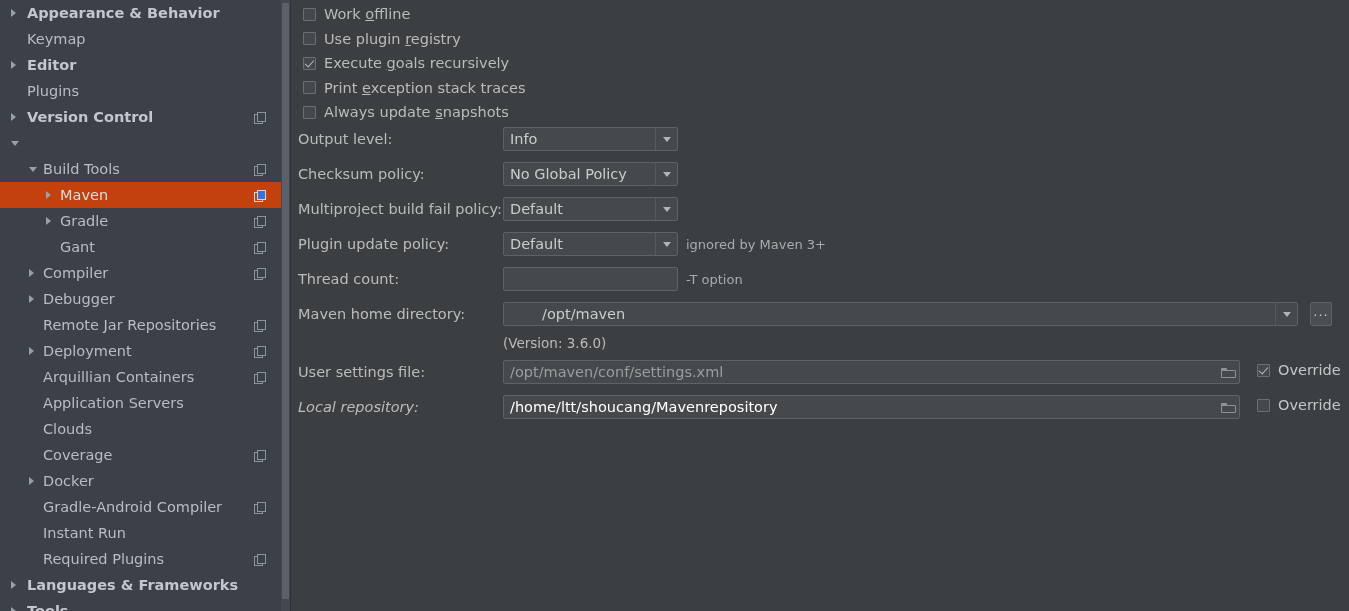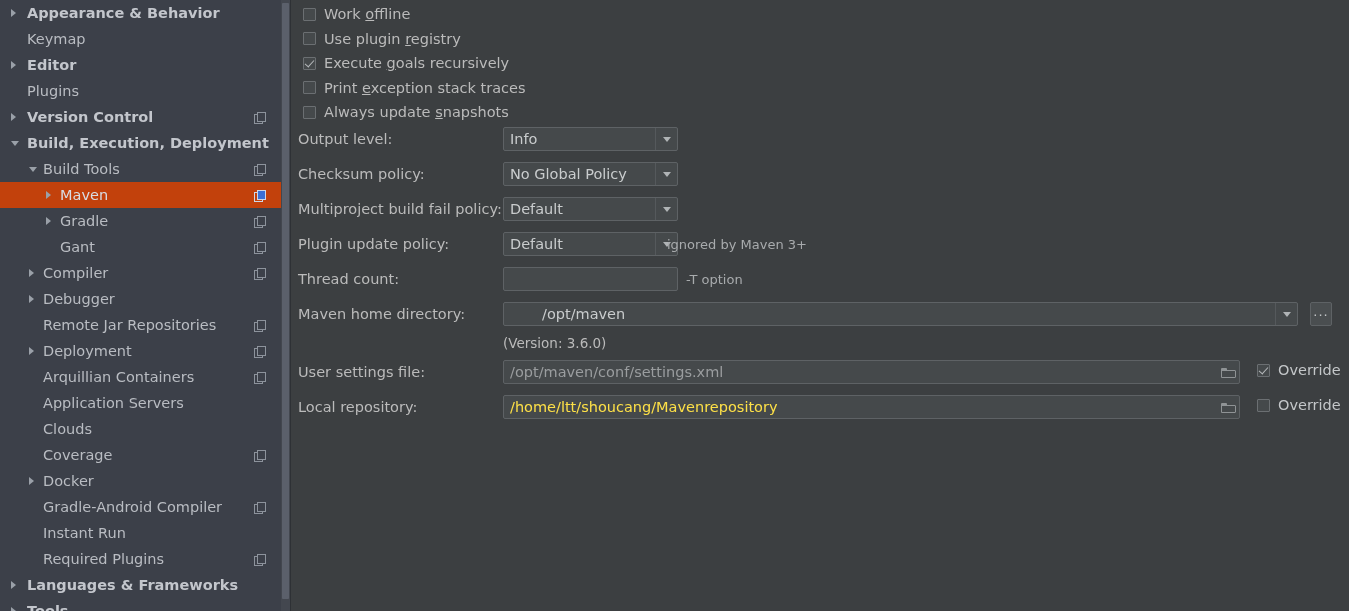--- a/index.html
+++ b/index.html
@@ -181,21 +181,21 @@
     border-radius: 2px;
   }
   .tfield .t-text {
     position: absolute;
     left: 6px; top: 50%;
     transform: translateY(-50%);
     font-size: 14.5px;
     white-space: nowrap;
     overflow: hidden;
   }
-  .t-text.bright { color: #fde047; }
+  .t-text.bright { color: #ffffff; }
   .t-text.dim { color: #9a9d9f; }
 
   
   .folder-btn {
     position: absolute;
     right: 1px; top: 1px;
     width: 22px; height: 20px;
     display: flex; align-items: center; justify-content: center;
   }
   .folder-ico {
@@ -265,21 +265,20 @@
         <div class="tree-row" style="top: 78px; position: absolute; left: 0px; width: 281px;">
           <span class="t-label" style="left: 27px;">Plugins</span>
         </div>
         <div class="tree-row bold" style="top: 104px; position: absolute; left: 0px; width: 281px;">
           <i class="arrow" style="left: 11px; top: 8.5px;"></i>
           <span class="t-label" style="left: 27px;">Version Control</span>
           <i class="copy-icon"></i>
         </div>
         <div class="tree-row bold" style="top: 130px; position: absolute; left: 0px; width: 281px;">
           <i class="arrow down" style="left: 11px; top: 11px;"></i>
-          <span class="t-label" style="left: 27px;">Build, Execution, Deployment</span>
         </div>
         <div class="tree-row" style="top: 156px; position: absolute; left: 0px; width: 281px;">
           <i class="arrow down" style="left: 29px; top: 11px;"></i>
           <span class="t-label" style="left: 43px;">Build Tools</span>
           <i class="copy-icon"></i>
         </div>
         <div class="tree-row selected" style="top: 182px; position: absolute; left: 0px; width: 281px;">
           <i class="arrow" style="left: 46px; top: 8.5px;"></i>
           <span class="t-label" style="left: 60px;">Maven</span>
           <i class="copy-icon"></i>
@@ -404,21 +403,21 @@
         </div>
     </div>
 
     <div class="f-label" style="left:7px; top:236px;">Plugin update policy:</div>
     <div class="combo" style="left:212px; top:232px; width:175px;">
       <div class="c-text" style="width:150px;">Default</div>
       <div class="c-btn">
           <i class="caret"></i>
         </div>
     </div>
-    <div class="hint" style="left:376px; top:237px;">ignored by Maven 3+</div>
+    <div class="hint" style="left:395px; top:237px;">ignored by Maven 3+</div>
 
     <div class="f-label" style="left:7px; top:271px;">Thread count:</div>
     <div class="tfield" style="left:212px; top:267px; width:175px;">
       <div class="t-text bright"></div>
     </div>
     <div class="hint" style="left:395px; top:272px;">-T option</div>
 
     <div class="f-label" style="left:7px; top:306px;">Maven home directory:</div>
     <div class="combo" style="left:212px; top:302px; width:795px;padding-left:32px;">
       <div class="c-text" style="width:765px;">/opt/maven</div>
@@ -434,21 +433,21 @@
       <div class="t-text dim" style="width:705px;">/opt/maven/conf/settings.xml</div>
       <div class="folder-btn">
           <i class="folder-ico"></i>
         </div>
     </div>
     <div class="ovr" style="left:966px; top:362px;">
       <span class="cbox checked"></span>
       <span>Override</span>
     </div>
 
-    <div class="f-label" style="left:7px; top:399px;">Local repository:</div>
+    <div class="f-label" style="left:7px; top:399px;font-style:italic;">Local repository:</div>
     <div class="tfield" style="left:212px; top:395px; width:737px;">
       <div class="t-text bright" style="width:705px;">/home/ltt/shoucang/Mavenrepository</div>
       <div class="folder-btn">
           <i class="folder-ico"></i>
         </div>
     </div>
     <div class="ovr" style="left:966px; top:397px;">
       <span class="cbox"></span>
       <span>Override</span>
     </div>

